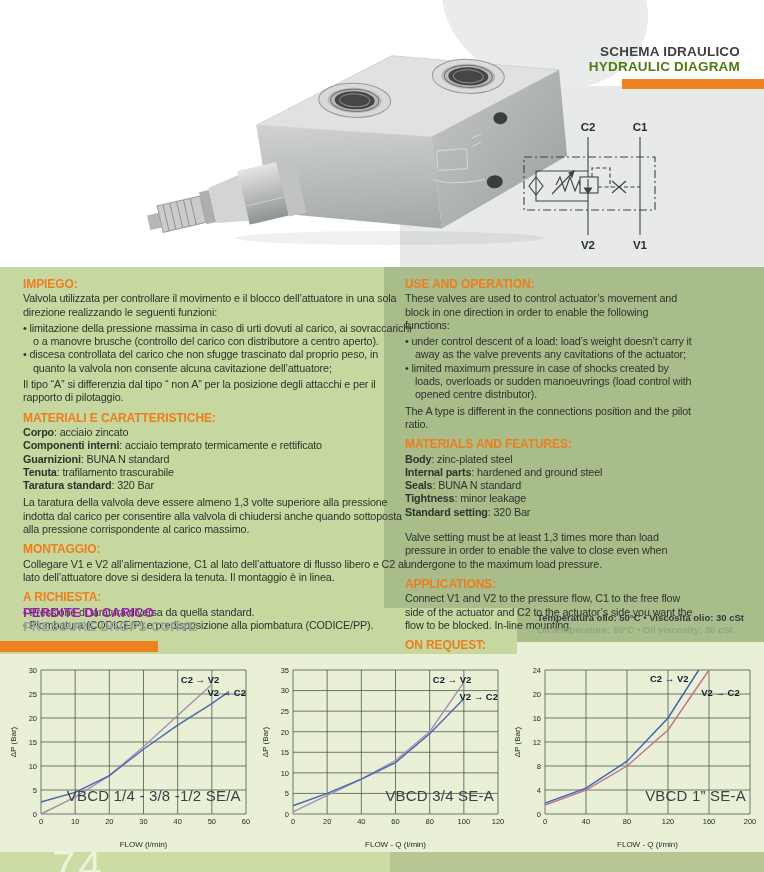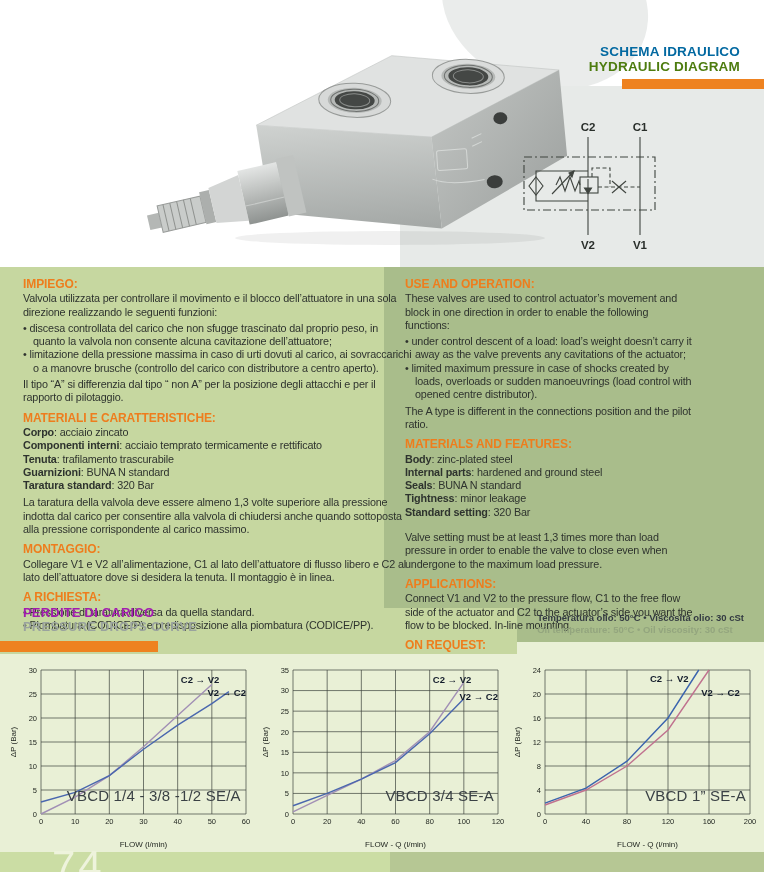--- a/index.html
+++ b/index.html
@@ -5,21 +5,21 @@
   html,body{margin:0;padding:0;background:#9a9a9a;}
   .page{position:relative;width:764px;height:872px;margin:0 auto;overflow:hidden;
         background:#ffffff;font-family:"Liberation Sans",sans-serif;-webkit-font-smoothing:antialiased;}
   .abs{position:absolute;}
 
   
   .swoosh{left:440px;top:-78px;width:210px;height:165px;background:#e6e9e8;border-radius:50%;
           transform:rotate(18deg);opacity:.85;}
   .diagram-panel{left:400px;top:86px;width:364px;height:181px;background:#e7eae8;}
   .schema-title{right:24px;top:44px;text-align:right;line-height:15px;}
-  .schema-title .it{font-size:13.5px;font-weight:bold;color:#0369a1;letter-spacing:.2px;}
+  .schema-title .it{font-size:13.5px;font-weight:bold;color:#404040;letter-spacing:.2px;}
   .schema-title .en{font-size:13.5px;font-weight:bold;color:#4d7c0f;letter-spacing:.2px;}
   .orange-bar-top{left:622px;top:79px;width:142px;height:10px;background:#ee8220;}
   .valve-photo{left:140px;top:36px;width:430px;height:215px;}
   .circuit{left:518px;top:115px;width:215px;height:150px;}
   .circuit text{font-family:"Liberation Sans",sans-serif;font-size:11.5px;font-weight:600;fill:#2a2f2b;}
 
   
   .col-light-bg{left:0;top:267px;width:384px;height:387px;background:#c6d7a0;}
   .col-dark-bg{left:384px;top:267px;width:380px;height:341px;background:#a9bd8b;}
   .notch-light{left:384px;top:608px;width:133px;height:46px;background:#c6d7a0;}
@@ -158,30 +158,30 @@
   <div class="abs col-light-bg"></div>
   <div class="abs col-dark-bg"></div>
   <div class="abs notch-light"></div>
   <div class="abs band-dark"></div>
   <div class="abs band-fill"></div>
 
   <div class="abs col-text col-left-text">
     <div class="h-orange first">IMPIEGO:</div>
     <p class="para">Valvola utilizzata per controllare il movimento e il blocco dell’attuatore in una sola direzione realizzando le seguenti funzioni:</p>
     <ul class="blist">
+      <li>limitazione della pressione massima in caso di urti dovuti al carico, ai sovraccarichi o a manovre brusche (controllo del carico con distributore a centro aperto).</li>
       <li>discesa controllata del carico che non sfugge trascinato dal proprio peso, in quanto la valvola non consente alcuna cavitazione dell’attuatore;</li>
-      <li>limitazione della pressione massima in caso di urti dovuti al carico, ai sovraccarichi o a manovre brusche (controllo del carico con distributore a centro aperto).</li>
     </ul>
     <p class="para">Il tipo “A” si differenzia dal tipo “ non A” per la posizione degli attacchi e per il rapporto di pilotaggio.</p>
 
     <div class="h-orange">MATERIALI E CARATTERISTICHE:</div>
     <div class="spec"><b>Corpo</b><span>: acciaio zincato</span></div>
     <div class="spec"><b>Componenti interni</b><span>: acciaio temprato termicamente e rettificato</span></div>
+    <div class="spec"><b>Guarnizioni</b><span>: BUNA N standard</span></div>
     <div class="spec"><b>Tenuta</b><span>: trafilamento trascurabile</span></div>
-    <div class="spec"><b>Guarnizioni</b><span>: BUNA N standard</span></div>
     <div class="spec"><b>Taratura standard</b><span>: 320 Bar</span></div>
     <p class="para" style="margin-top:4px">La taratura della valvola deve essere almeno 1,3 volte superiore alla pressione indotta dal carico per consentire alla valvola di chiudersi anche quando sottoposta alla pressione corrispondente al carico massimo.</p>
 
     <div class="h-orange">MONTAGGIO:</div>
     <p class="para">Collegare V1 e V2 all’alimentazione, C1 al lato dell’attuatore di flusso libero e C2 al lato dell’attuatore dove si desidera la tenuta. Il montaggio è in linea.</p>
 
     <div class="h-orange">A RICHIESTA:</div>
     <ul class="blist">
       <li>Pressione di taratura diversa da quella standard.</li>
       <li>Piombatura (CODICE/P) e predisposizione alla piombatura (CODICE/PP).</li>

